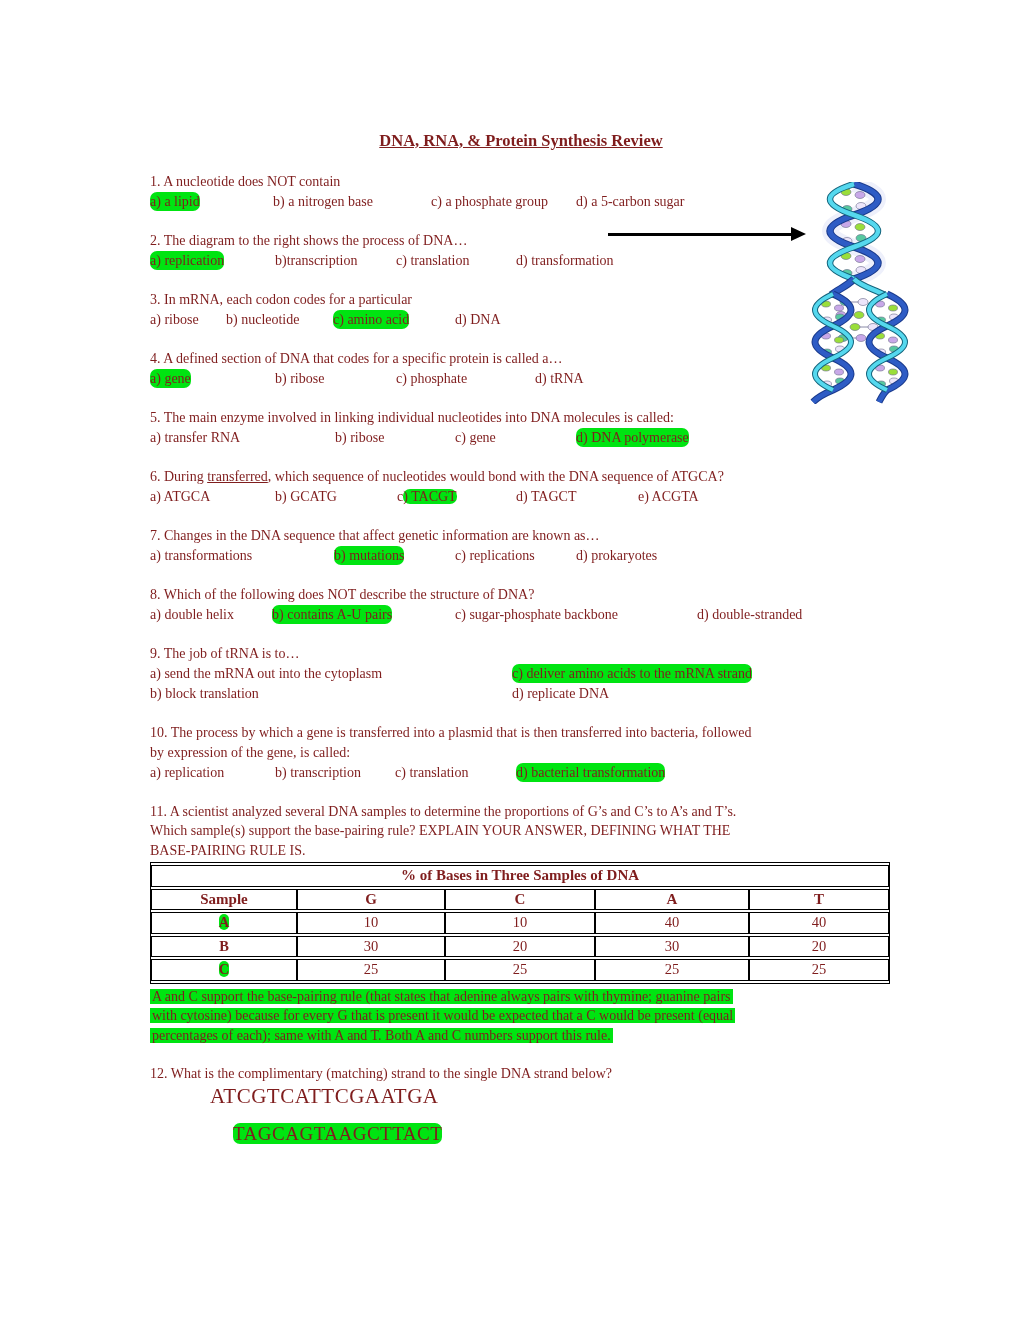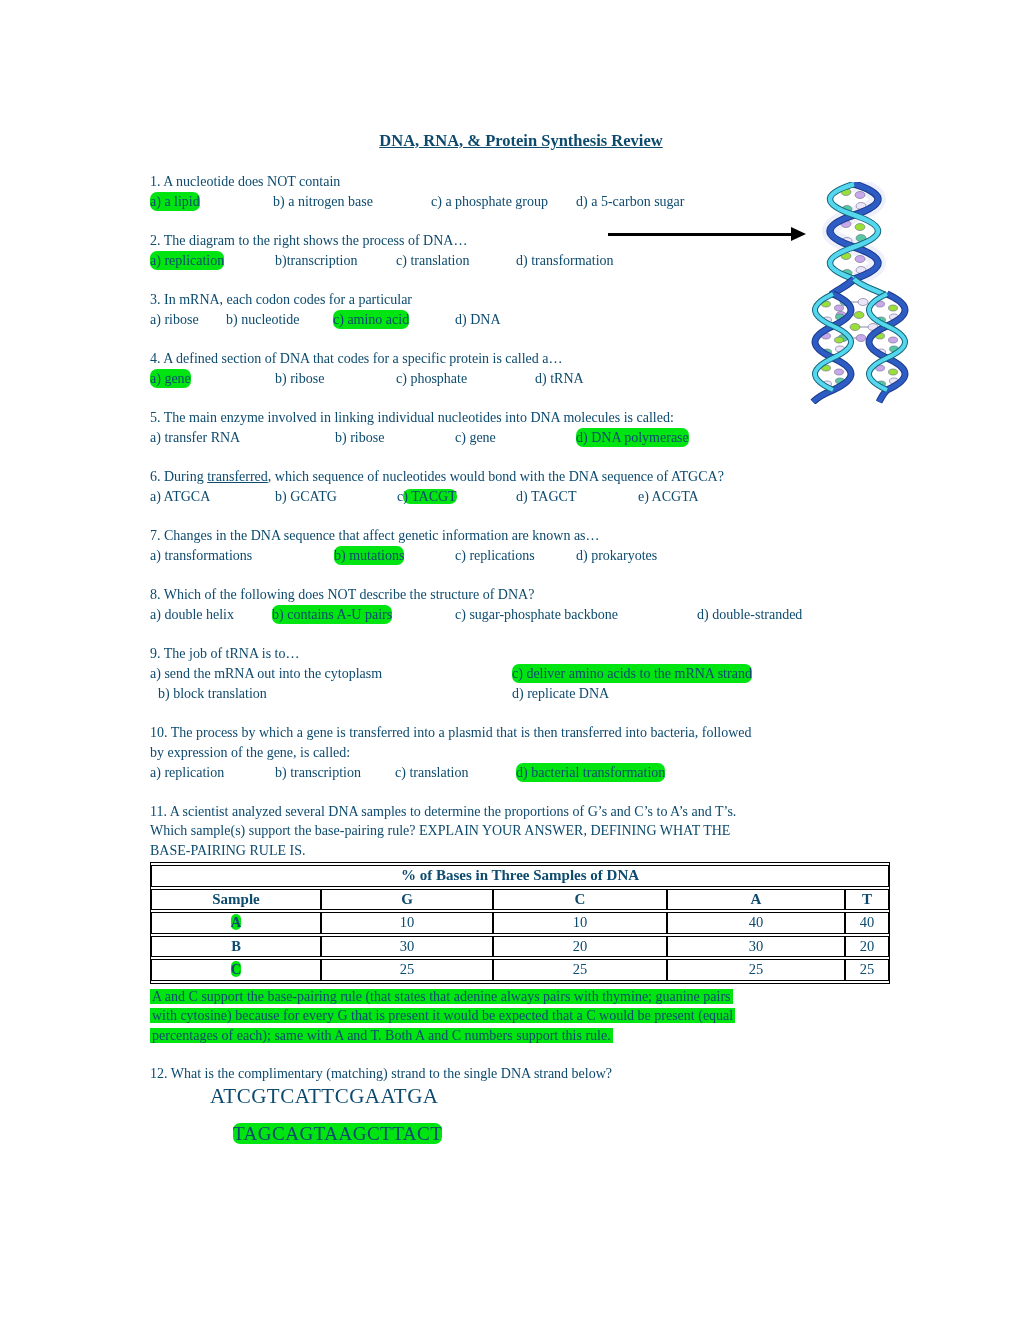--- a/index.html
+++ b/index.html
@@ -1,33 +1,33 @@
 <!DOCTYPE html>
 <html><head>
 <meta charset="utf-8">
 <style>
   html,body{margin:0;padding:0;background:#ffffff;}
   .page{position:relative;width:916px;height:1325px;background:#ffffff;overflow:hidden;
-        font-family:"Liberation Serif", serif;color:#0c4a6e;font-size:14px;line-height:19.5px;}
+        font-family:"Liberation Serif", serif;color:#7f1d1d;font-size:14px;line-height:19.5px;}
   .content{position:absolute;left:150px;top:131px;width:742px;}
   .title{text-align:center;font-size:16.5px;font-weight:bold;margin:0 0 21px 0;}
   .title span{text-decoration:underline;}
   .q{margin-bottom:19px;}
   .prompt{white-space:nowrap;}
   .opts{position:relative;height:20px;margin-top:0.5px;}
   .opt{position:absolute;top:0;white-space:nowrap;}
   .hl{background:#00e411;border-radius:7px;}
   .u{text-decoration:underline;}
   .b{font-weight:bold;}
   .seq{margin-left:60px;font-size:21px;line-height:25px;letter-spacing:0.5px;}
   .seq-ans{margin-left:60px;font-size:19px;line-height:24px;letter-spacing:0.5px;margin-top:13px;padding-left:23px;}
   .seq-ans2{margin-left:60px;font-size:21px;line-height:25px;letter-spacing:0.5px;margin-top:5px;}
   .dna-table{width:740px;border:1px solid #000;border-collapse:separate;border-spacing:0 2px;
              margin-top:2px;background:#fff;}
-  .dna-table td{border:1px solid #000;text-align:center;padding:0 12px;height:18px;font-size:14.5px;}
+  .dna-table td{border:1px solid #000;text-align:center;padding:0 0;height:18px;font-size:14.5px;}
   .dna-table .t-title{font-weight:bold;font-size:15px;}
   .dna-table .t-head{font-weight:bold;font-size:15px;}
   .dna-table .t-sample{font-weight:bold;}
   .ans11{margin-top:3px;margin-bottom:19px;}
   .ans11 div{white-space:nowrap;line-height:19.5px;}
   .ans11 span{background:#00e411;padding:0 2px;}
   .arrow{position:absolute;left:608px;top:226px;width:198px;height:16px;}
   .arrow .shaft{position:absolute;left:0;top:7px;width:184px;height:2.5px;background:#000;}
   .arrow .head{position:absolute;right:0;top:1px;width:0;height:0;
                border-left:15px solid #000;border-top:7px solid transparent;border-bottom:7px solid transparent;}
@@ -215,21 +215,21 @@
       </div>
     </div>
 
     <div class="q">
       <div class="prompt">9. The job of tRNA is to…</div>
       <div class="opts">
         <span class="opt" style="left:0">a) send the mRNA out into the cytoplasm</span>
         <span class="opt hl" style="left:362px">c) deliver amino acids to the mRNA strand</span>
       </div>
       <div class="opts">
-        <span class="opt" style="left:8px">b) block translation</span>
+        <span class="opt" style="left:0">b) block translation</span>
         <span class="opt" style="left:362px">d) replicate DNA</span>
       </div>
     </div>
 
     <div class="q">
       <div class="prompt">10. The process by which a gene is transferred into a plasmid that is then transferred into bacteria, followed</div>
       <div class="prompt">by expression of the gene, is called:</div>
       <div class="opts">
         <span class="opt" style="left:0">a) replication</span>
         <span class="opt" style="left:125px">b) transcription</span>

